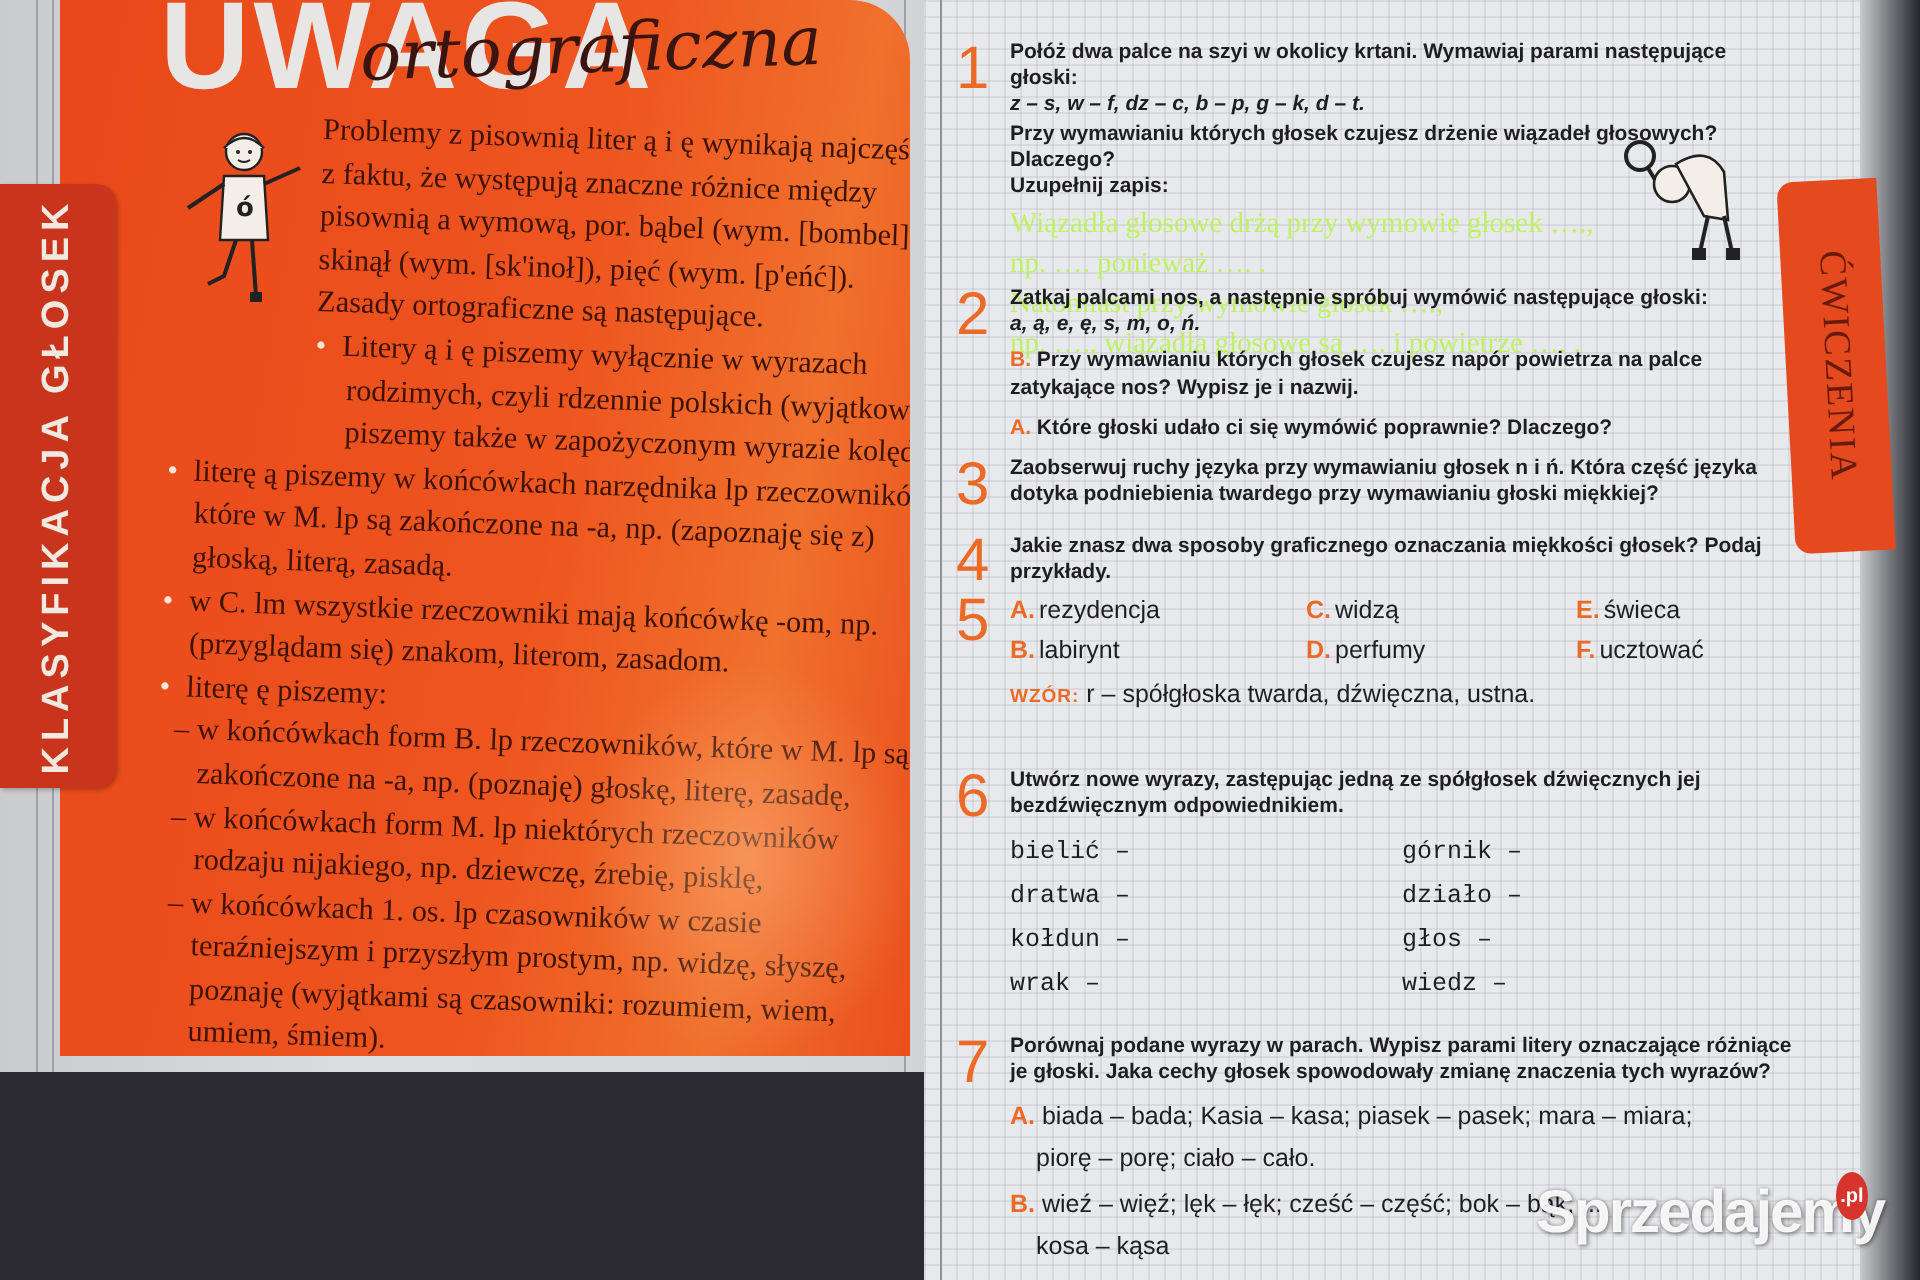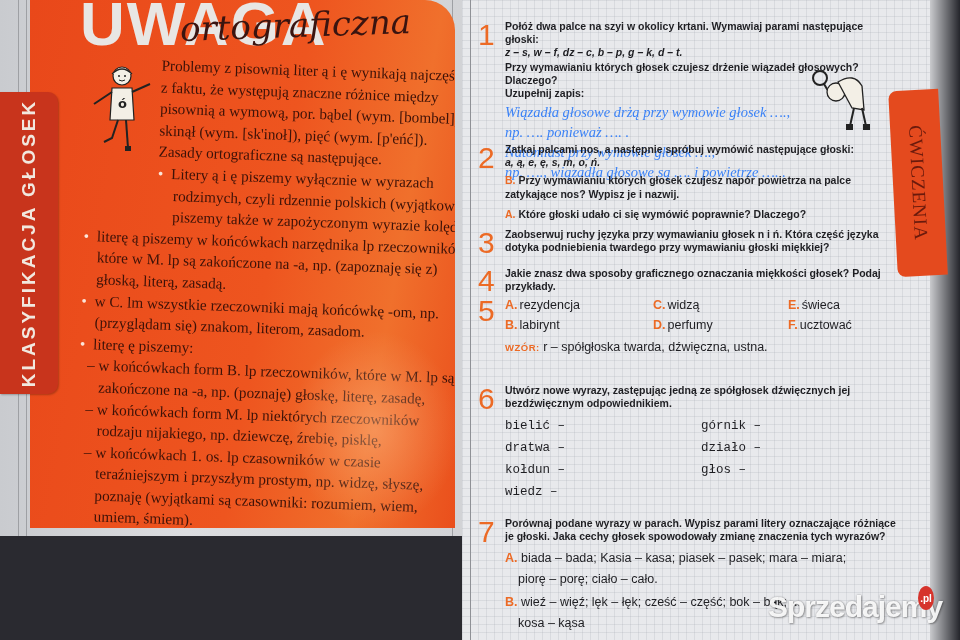--- a/index.html
+++ b/index.html
@@ -80,22 +80,22 @@
 
   .ex { position: absolute; left: 478px; width: 420px; font-size: 10.5px; color: #1e1e22; }
   .ex .num {
     position: absolute; left: 0; top: 0; font-size: 30px; color: #ec6a25;
     font-weight: normal; line-height: 30px; width: 22px;
   }
   .ex .body { margin-left: 27px; }
   .ex .q { font-weight: bold; line-height: 13px; }
   .ex .sub { font-style: italic; line-height: 13px; font-weight: bold; }
   .ex .hand {
-    font-family: "Liberation Serif", serif; font-style: italic; font-size: 14.5px;
-    line-height: 20px; color: #3b82f6;
+    font-family: "Liberation Serif", serif; font-size: 14.5px;
+    line-height: 20px; color: #bef264;
   }
   .ex .opt { line-height: 18px; font-weight: bold; margin-top: 4px; }
   .ex .opt .letter, .letter { color: #ec6a25; font-weight: bold; }
   .grid3 { display: grid; grid-template-columns: 148px 135px 120px; row-gap: 6px; font-size: 12.5px; margin-top: 2px; }
   .grid3 .letter { margin-right: 2px; }
   .wzor { font-size: 12.5px; margin-top: 8px; }
   .wzor .lab { color: #ec6a25; font-size: 9.5px; font-weight: bold; letter-spacing: .5px; }
   .pairs { display: grid; grid-template-columns: 196px 160px; row-gap: 8px; font-size: 12.5px; margin-top: 9px; font-family: Liberation Mono, monospace; }
   .words { font-size: 12.5px; line-height: 21px; margin-top: 5px; }
   .words .cont { padding-left: 13px; }
@@ -261,20 +261,21 @@
   <div class="num">6</div>
   <div class="body">
     <div class="q" style="width:380px">Utwórz nowe wyrazy, zastępując jedną ze spółgłosek dźwięcznych jej bezdźwięcznym odpowiednikiem.</div>
     <div class="pairs">
       <div>bielić –</div>
       <div>górnik –</div>
       <div>dratwa –</div>
       <div>działo –</div>
       <div>kołdun –</div>
       <div>głos –</div>
+      <div>wrak –</div>
       <div>wiedz –</div>
     </div>
   </div>
 </div>
 
 <div class="ex" style="top:517px">
   <div class="num">7</div>
   <div class="body">
     <div class="q">Porównaj podane wyrazy w parach. Wypisz parami litery oznaczające różniące je głoski. Jaka cechy głosek spowodowały zmianę znaczenia tych wyrazów?</div>
     <div class="words">

